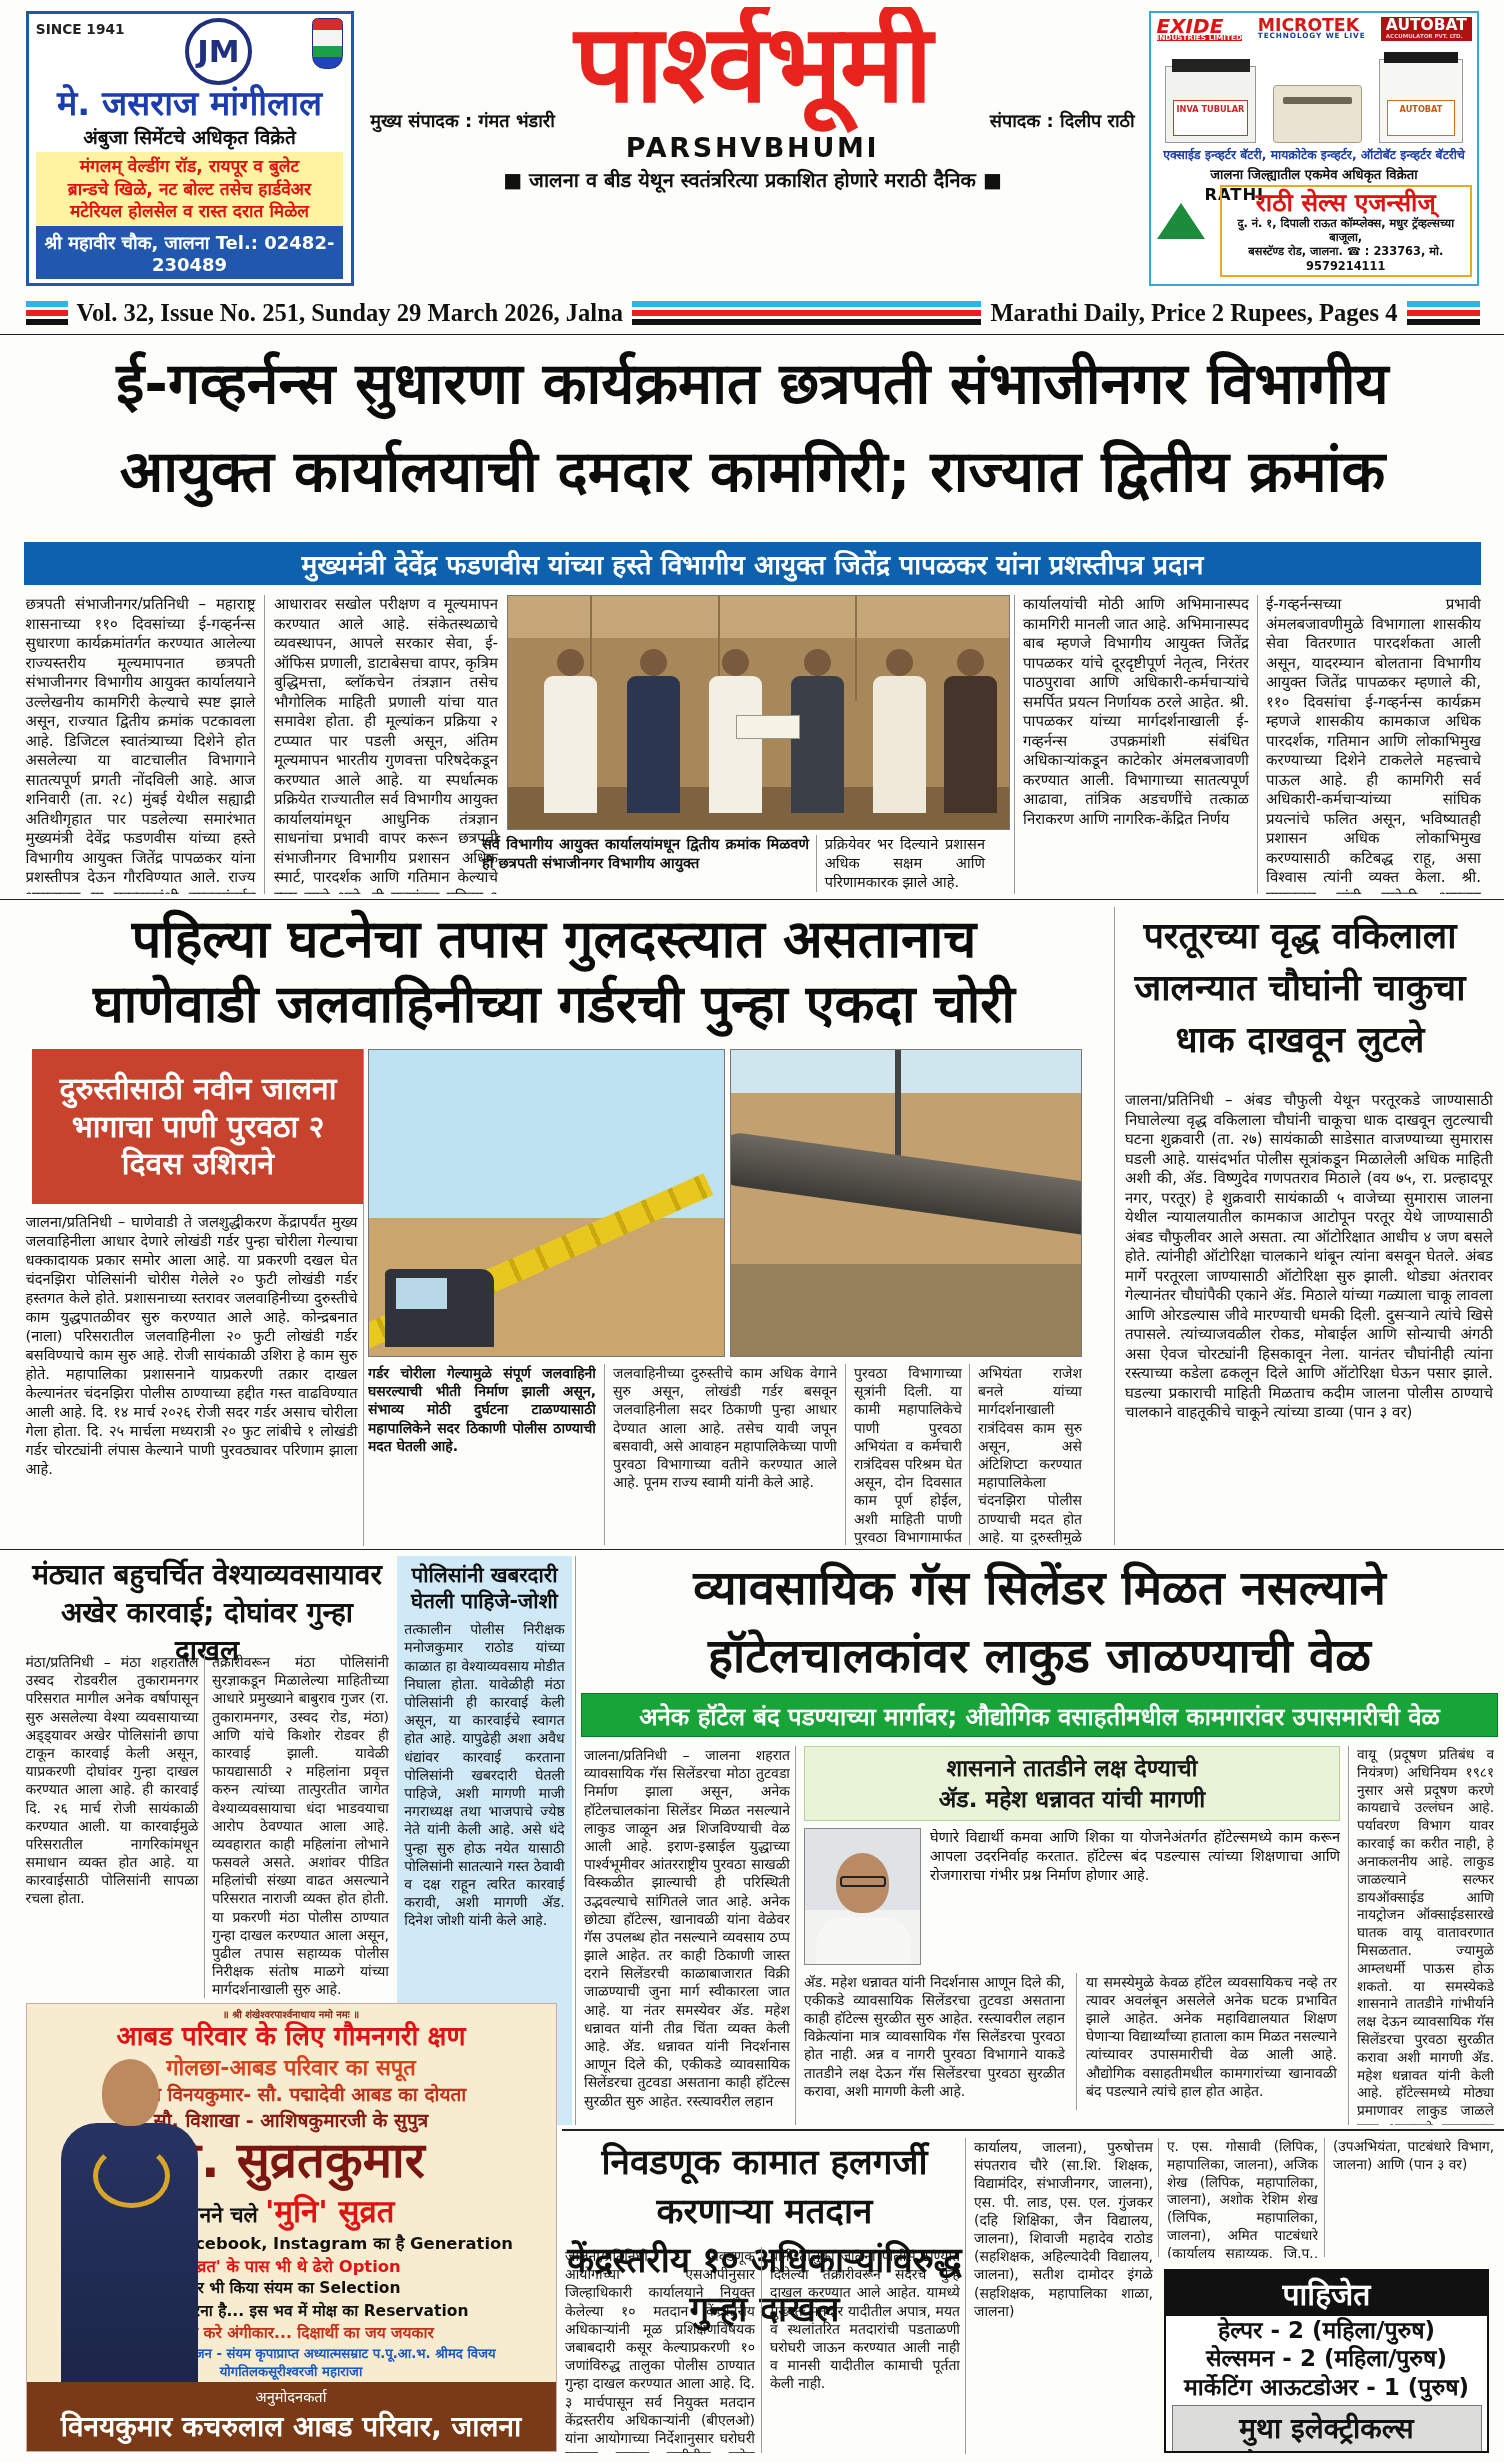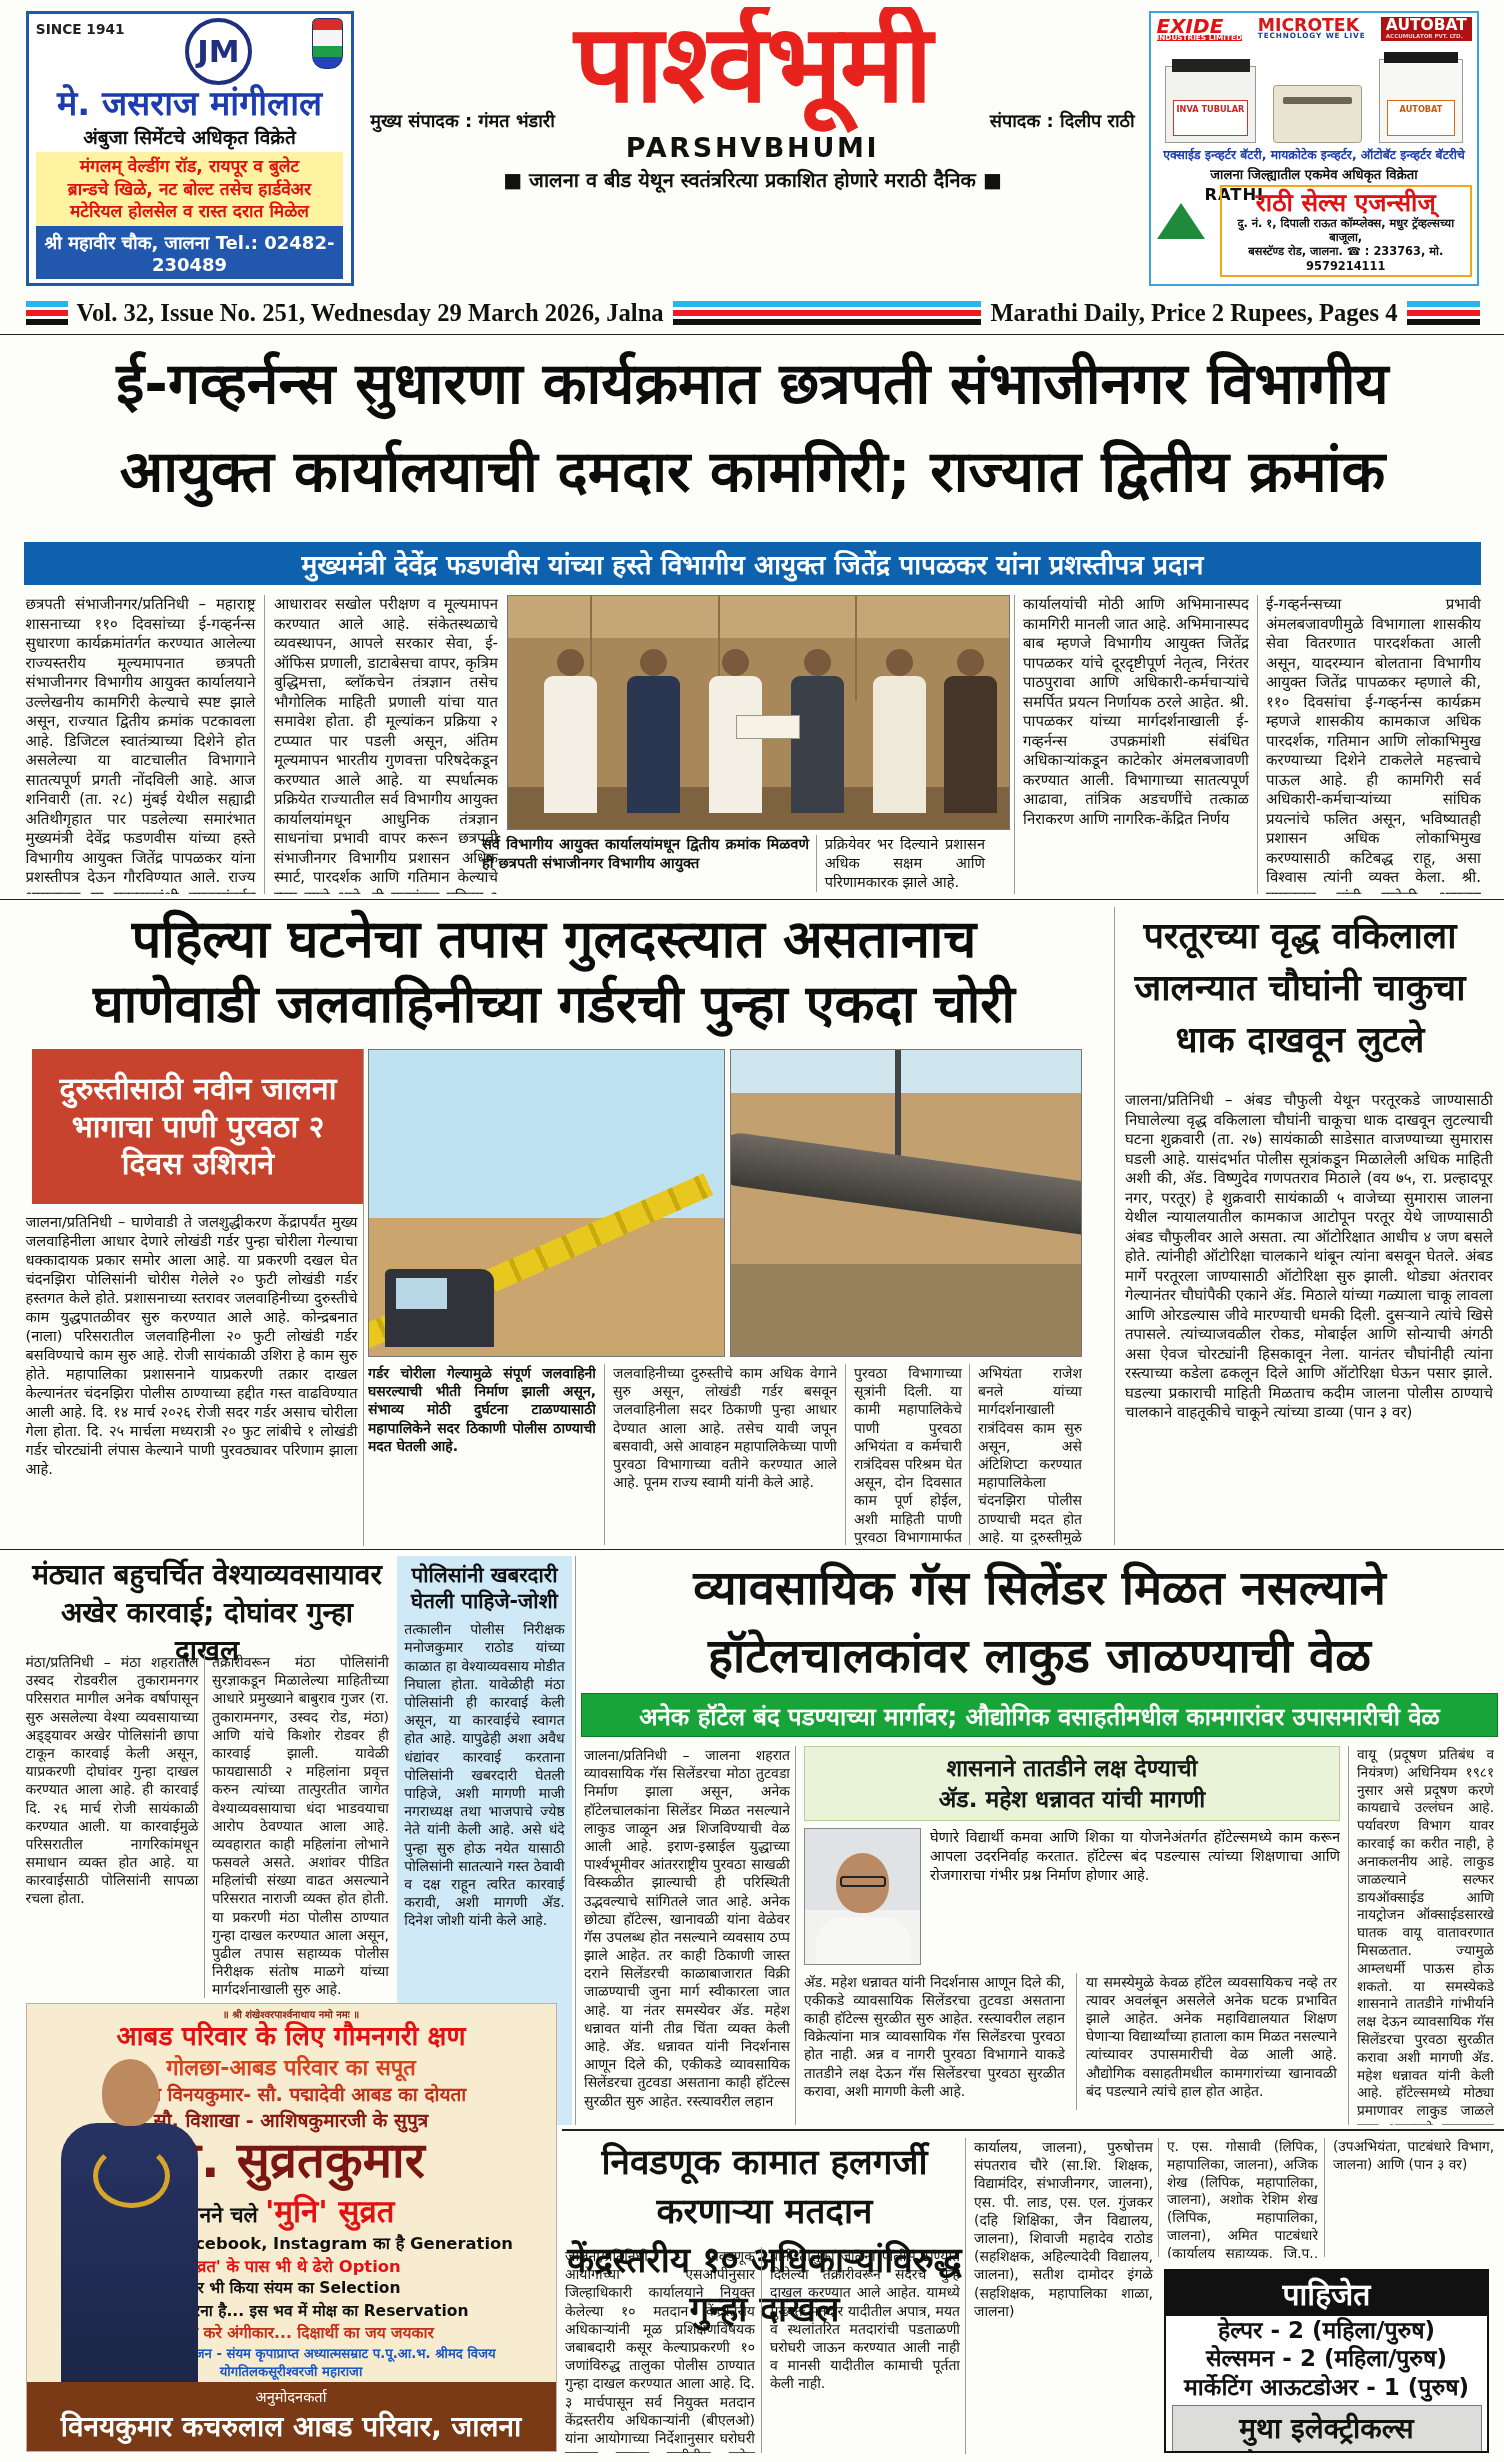--- a/index.html
+++ b/index.html
@@ -190,21 +190,21 @@
       </span>
     </div>
   </div>
 
   <div class="abs dateline">
     <span class="tri-stack" style="width:42px;">
         <i class="t-c"></i>
         <i class="t-r"></i>
         <i class="t-k"></i>
       </span>
-    <span class="date-txt">Vol. 32, Issue No. 251, Wednesday 29 March 2026, Jalna</span>
+    <span class="date-txt">Vol. 32, Issue No. 251, Sunday 29 March 2026, Jalna</span>
     <span class="tri-stack grow">
         <i class="t-c"></i>
         <i class="t-r"></i>
         <i class="t-k"></i>
       </span>
     <span class="date-txt">Marathi Daily, Price 2 Rupees, Pages 4</span>
     <span class="tri-stack" style="width:73px;">
         <i class="t-c"></i>
         <i class="t-r"></i>
         <i class="t-k"></i>

